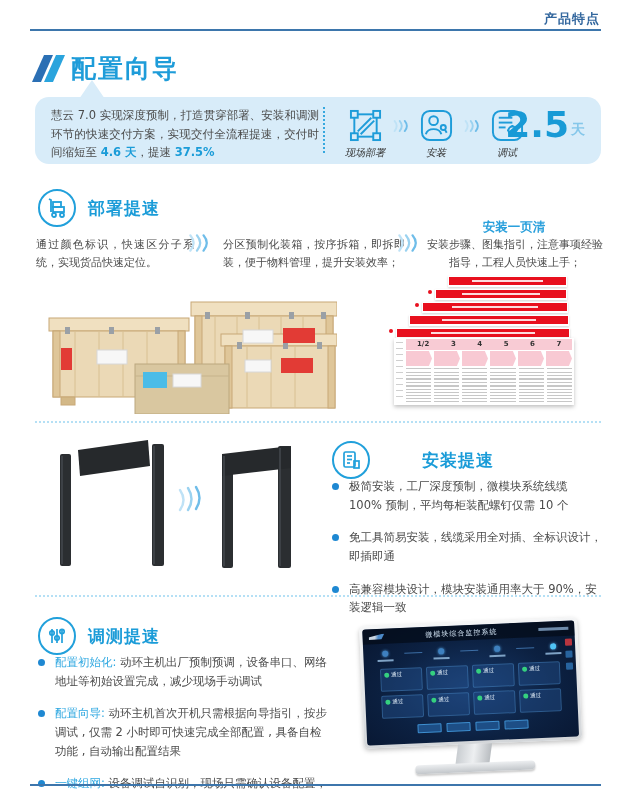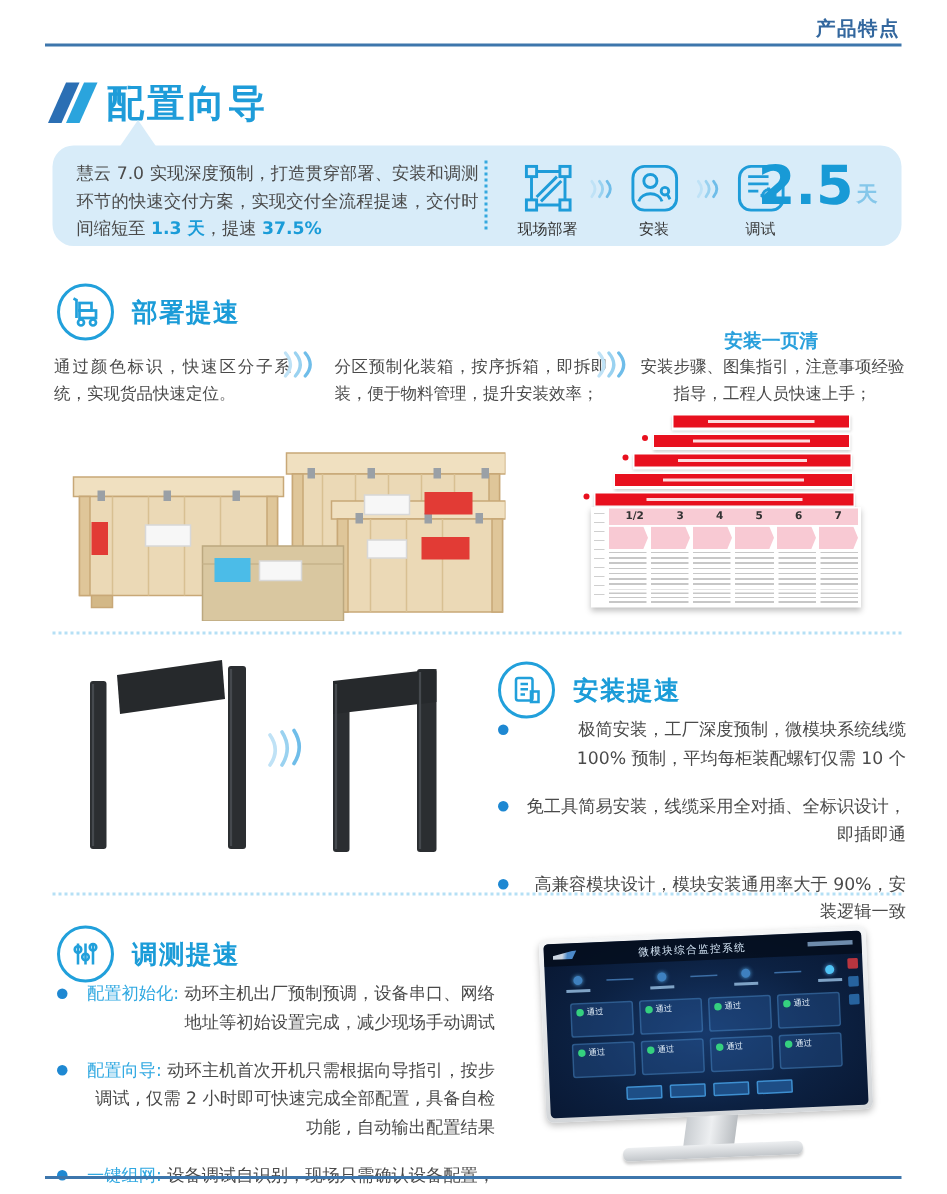--- a/index.html
+++ b/index.html
@@ -18,21 +18,21 @@
   .page-title { font-size:25px; font-weight:bold; color:#1E9CD9; letter-spacing:2px; }
 
   
   .callout { position:absolute; left:35px; top:97px; width:566px; height:67px; background:#D8ECF9; border-radius:14px; }
   .callout .pointer { position:absolute; top:-17px; left:44px; width:0; height:0;
       border-left:13px solid transparent; border-right:13px solid transparent; border-bottom:19px solid #D8ECF9; }
   .intro-text { position:absolute; left:16px; top:9px; width:268px; font-size:11.5px; line-height:1.62; color:#4A4A4A; text-align:justify; }
   .intro-hl { color:#1B9CD8; font-weight:bold; }
   .callout .v-divider { position:absolute; left:288px; top:10px; height:46px; border-left:2px dotted #35A8DF; }
   .steps { position:absolute; left:304px; top:12px; display:flex; align-items:flex-start; }
-  .step { display:flex; flex-direction:column; align-items:center; width:52px; }
+  .step { display:flex; flex-direction:column; align-items:center; width:52px;font-style:italic; }
   .step .icon-box { width:33px; height:33px; }
   .step .step-label { margin-top:4px; font-size:10px; color:#333; white-space:nowrap; }
   .chev { margin:8px 1px 0 1px; }
   .big-days { position:absolute; right:16px; top:10px; display:flex; align-items:flex-end; }
   .big-number { font-size:36px; font-weight:bold; color:#189AD6; line-height:1; }
   .big-unit { font-size:14px; color:#85C7EA; font-weight:bold; margin-left:2px; margin-bottom:4px; }
 
   
   .sec-head { position:absolute; display:flex; align-items:center; }
   .circle-icon { width:34px; height:34px; border:2px solid #21A0DB; border-radius:50%; display:flex; align-items:center; justify-content:center; background:#fff; }
@@ -61,21 +61,21 @@
   .doc-body { display:grid; grid-template-columns:repeat(6,1fr); gap:3px; flex:1; margin-top:2px; }
   .doc-body span { background:repeating-linear-gradient(to bottom,#C7C7C7 0 1px, transparent 1px 3.5px); }
   .doc-foot { display:grid; grid-template-columns:repeat(6,1fr); gap:3px; height:8px; margin:2px 0 1px 0; }
   .doc-foot span { background:repeating-linear-gradient(to bottom,#C7C7C7 0 1px, transparent 1px 3px); }
 
   .dotted-sep { position:absolute; left:35px; width:566px; border-top:2px dotted #B5E0F5; }
 
   .frames { position:absolute; left:48px; top:438px; }
 
   
-  .bullets { position:absolute; margin:0; padding:0; list-style:none;text-align:right; }
+  .bullets { position:absolute; margin:0; padding:0; list-style:none; }
   .bullets li { position:relative; padding-left:17px; font-size:11.5px; line-height:1.62; color:#4A4A4A; margin-bottom:14px; }
   .bullets li:before { content:''; position:absolute; left:0; top:6px; width:7px; height:7px; border-radius:50%; background:#1E88D2; }
   .lead { color:#2FA8E1; }
 
   
   .monitor { position:absolute; left:362px; top:616px; width:218px; height:150px; transform:rotate(-2.5deg); }
   .monitor-body { position:absolute; left:0; top:6px; width:218px; height:122px; background:linear-gradient(#F4F5F6,#D3D6D9); border-radius:5px; box-shadow:0 2px 5px rgba(0,0,0,.25); padding:3px; box-sizing:border-box; }
   .screen { position:relative; width:100%; height:100%; background:radial-gradient(ellipse at 50% 55%, #17396B 0%, #0C2142 55%, #081630 100%); border-radius:3px; overflow:hidden; }
   .scr-topbar { position:relative; height:15px; background:rgba(4,12,26,.75); display:flex; align-items:center; }
   .scr-logo { width:16px; height:6px; margin-left:6px; background:linear-gradient(100deg,#CBD6E2 40%,#4C89C8 60%); clip-path:polygon(0 60%, 100% 0, 80% 100%, 0 100%); }
@@ -115,21 +115,21 @@
 
   <div class="title-row">
     <span class="slash dark"></span>
     <span class="slash light"></span>
     <span class="page-title">配置向导</span>
   </div>
 
   <div class="callout">
     <div class="pointer"></div>
     <div class="intro-text">
-      <span>慧云 7.0 实现深度预制，打造贯穿部署、安装和调测环节的快速交付方案，实现交付全流程提速，交付时间缩短至 </span><span class="intro-hl">1.3 天</span><span>，提速 </span><span class="intro-hl">37.5%</span>
+      <span>慧云 7.0 实现深度预制，打造贯穿部署、安装和调测环节的快速交付方案，实现交付全流程提速，交付时间缩短至 </span><span class="intro-hl">4.6 天</span><span>，提速 </span><span class="intro-hl">37.5%</span>
     </div>
     <div class="v-divider"></div>
     <div class="steps">
       <div class="step">
         <span class="icon-box">
           <svg width="33" height="33" viewBox="0 0 34 34" fill="none" stroke="#1E9CD9" stroke-width="2">
             <rect x="2" y="2" width="7" height="7"></rect>
               <rect x="25" y="2" width="7" height="7"></rect>
             <rect x="2" y="25" width="7" height="7"></rect>
               <rect x="25" y="25" width="7" height="7"></rect>
@@ -372,21 +372,21 @@
           <line x1="232" y1="10" x2="232" y2="128"></line>
       </g>
       <g fill="none" stroke-width="2.4" stroke-linecap="round">
         <path d="M132,52 Q139,62 132,72" stroke="#BFE2F6"></path>
         <path d="M140,50 Q147,61 140,72" stroke="#9AD2F0"></path>
         <path d="M148,49 Q155,60 148,71" stroke="#6FBDE9"></path>
       </g>
     </svg>
   </div>
 
-  <div class="sec-head" style="left:332px; top:441px;">
+  <div class="sec-head" style="left:332px; top:441px;gap:40px;">
     <span class="circle-icon">
       <svg width="22" height="22" viewBox="0 0 22 22" fill="none" stroke="#21A0DB" stroke-width="1.7">
         <rect x="4" y="3" width="11" height="15" rx="1.5"></rect>
         <line x1="7" y1="7" x2="12" y2="7"></line>
           <line x1="7" y1="10.5" x2="12" y2="10.5"></line>
           <line x1="7" y1="14" x2="10" y2="14"></line>
         <rect x="14" y="12" width="5" height="7"></rect>
       </svg>
     </span>
     <span class="sec-title">安装提速</span>

